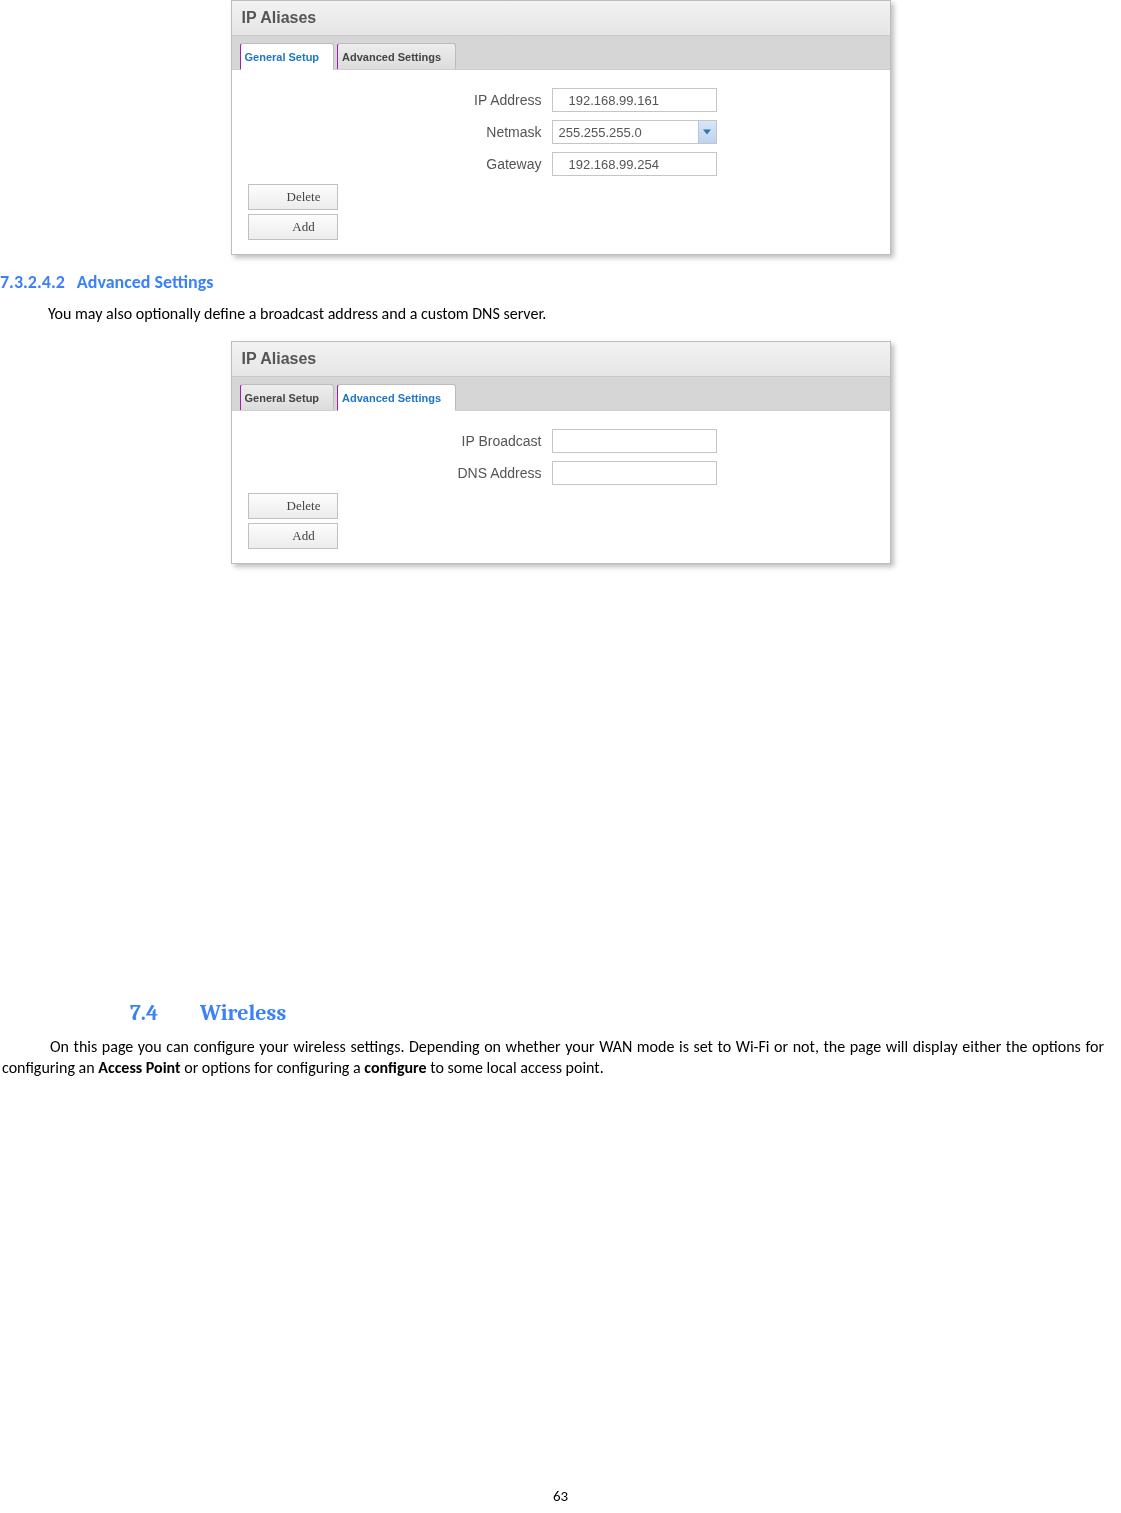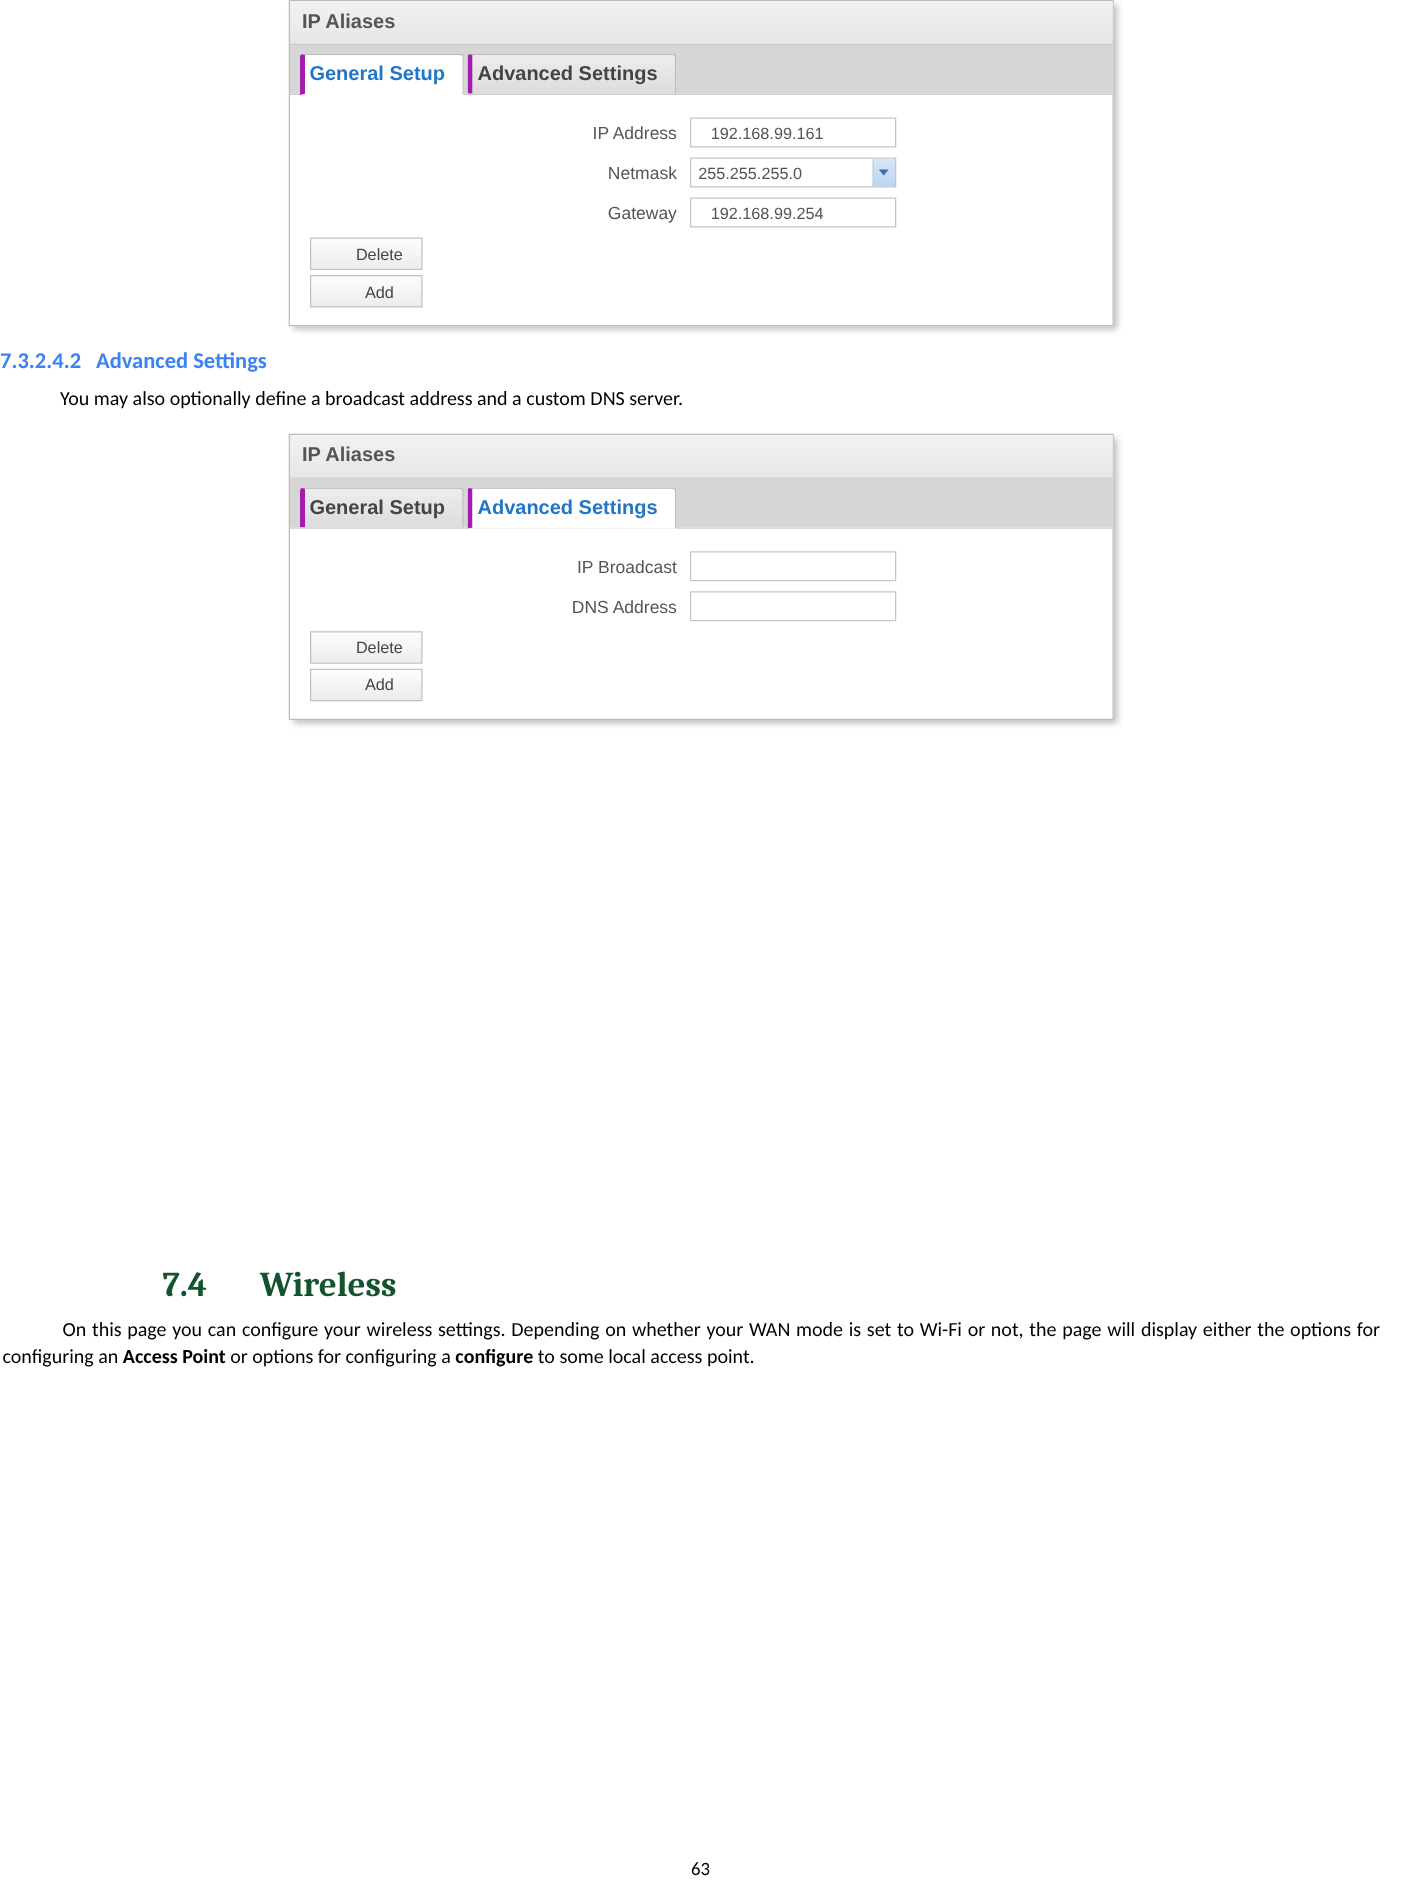--- a/index.html
+++ b/index.html
@@ -31,25 +31,25 @@
     }
     .tabs {
       display: flex;
       background: #d6d6d6;
       padding: 6px 8px 0 8px;
       align-items: flex-end;
       font-family: Arial, sans-serif;
     }
     .tab {
       padding: 7px 14px 6px 4px;
-      font-size: 16px;
+      font-size: 11px;
       font-weight: bold;
       color: #444;
       border-top: 1px solid #bcbcbc;
-      border-left: 4px solid #a21caf;
+      border-left: 1px solid #a21caf;
       border-right: 1px solid #bcbcbc;
       background: linear-gradient(#ededed, #dcdcdc);
       border-radius: 3px 3px 0 0;
       margin-right: 3px;
     }
     .tab.active {
       background: #fff;
       color: #2176c7;
       border-bottom: 1px solid #fff;
       position: relative;
@@ -110,37 +110,37 @@
       width: 90px;
       height: 26px;
       border: 1px solid #c0c0c0;
       background: linear-gradient(#fdfdfd,#ececec);
       border-radius: 0;
       font-size: 13px;
       color: #444;
       margin: 4px 0 2px 6px;
       display: block;
       cursor: pointer;
-      font-family: Liberation Sans, sans-serif;
+      font-family: Liberation Serif, serif;
       padding-left: 22px;
     }
     
     
     .section-heading {
       font-family: Calibri, Arial, sans-serif;
       color: #3b82f6;
       font-size: 18px;
       font-weight: bold;
       margin: 8px 0 10px 0;
     }
     .section-heading .num { margin-right: 12px; }
     .h2-heading {
       font-family: Cambria, Georgia, serif;
-      color: #14532d;
-      font-size: 28px;
+      color: #3b82f6;
+      font-size: 22px;
       font-weight: bold;
       margin: 0 0 10px 130px;
     }
     .h2-heading .num { margin-right: 42px; }
     .body-para {
       font-family: Calibri, Arial, sans-serif;
       font-size: 16px;
       color: #000;
       line-height: 1.35;
       text-align: justify;

